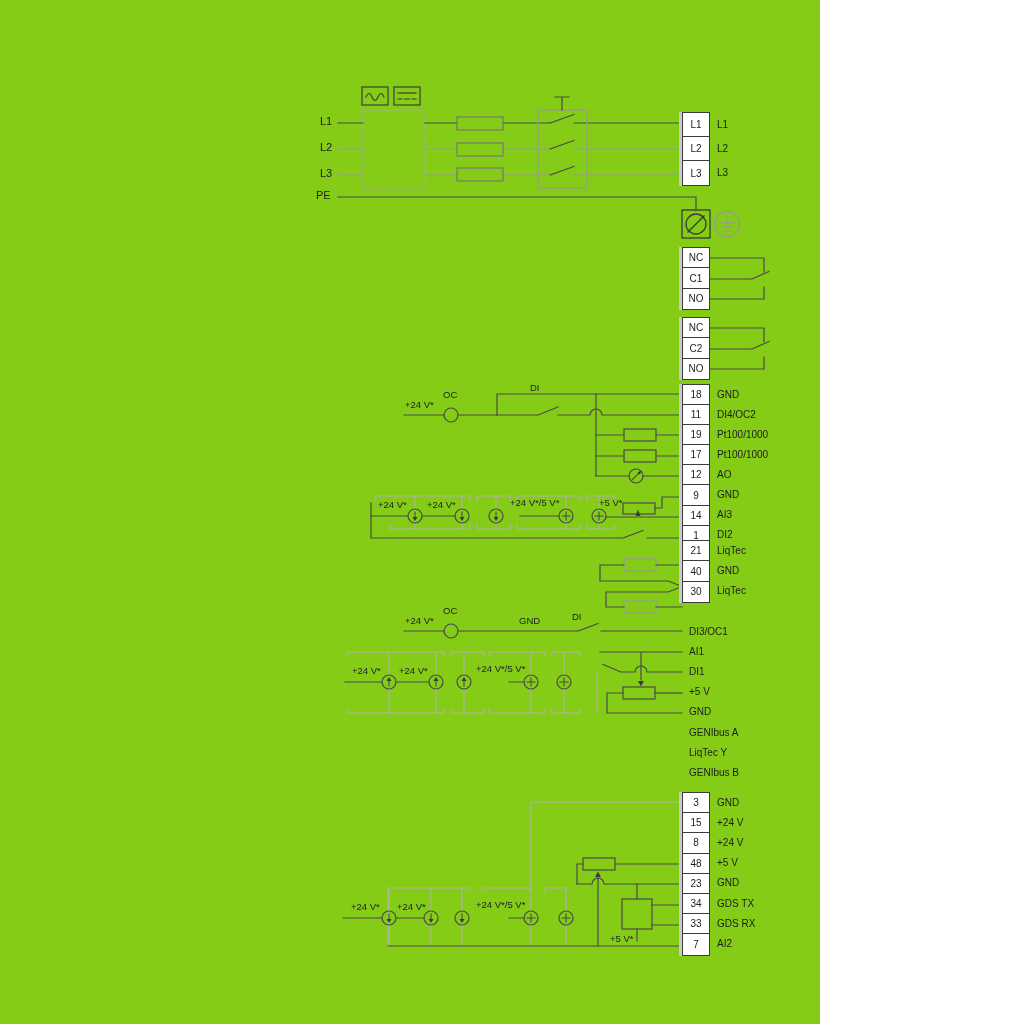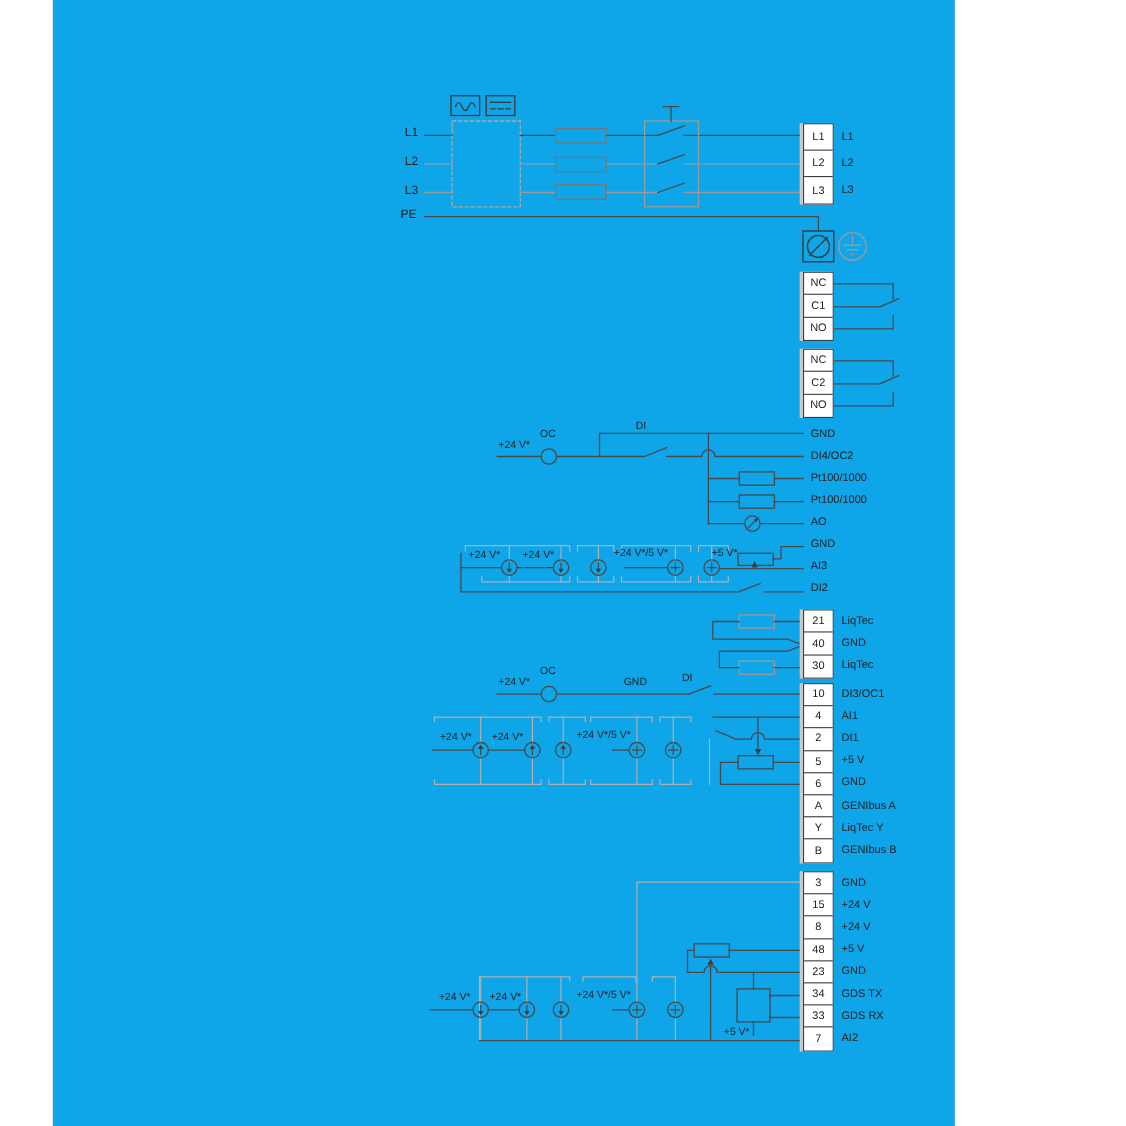--- a/index.html
+++ b/index.html
@@ -1,17 +1,17 @@
 <!DOCTYPE html>
 <html><head>
 <meta charset="utf-8">
 <style>
   html,body{margin:0;padding:0;background:#fff;}
-  #canvas{position:relative;width:820px;height:1024px;background:#0ea5e9;overflow:hidden;
-          font-family:"Liberation Sans", sans-serif;color:#1c1c1c;margin-left:48px;}
+  #canvas{position:relative;width:820px;height:1024px;background:#84cc16;overflow:hidden;
+          font-family:"Liberation Sans", sans-serif;color:#1c1c1c;}
   svg.wires{position:absolute;left:0;top:0;}
   .strip{position:absolute;left:682px;display:flex;align-items:flex-start;}
   .tcol{width:28px;border:1.4px solid #3c3c3c;background:#fff;box-sizing:border-box;
         box-shadow:-3px 0 0 #c9c9c9;}
   .tcol .trow{border-bottom:1px solid #3c3c3c;display:flex;align-items:center;justify-content:center;
         font-size:10px;box-sizing:border-box;}
   .tcol .trow:last-child{border-bottom:none;}
   .lcol{margin-left:7px;}
   .lcol .trow{display:flex;align-items:center;font-size:10px;white-space:nowrap;box-sizing:border-box;}
   .h247 .trow{height:24.1px}
@@ -284,20 +284,46 @@
       <div class="trow">
           <span>C2</span>
         </div>
       <div class="trow">
           <span>NO</span>
         </div>
     </div>
   </div>
 
   <div class="strip h205" style="top:384px">
+    <div class="tcol">
+      <div class="trow">
+          <span>18</span>
+        </div>
+      <div class="trow">
+          <span>11</span>
+        </div>
+      <div class="trow">
+          <span>19</span>
+        </div>
+      <div class="trow">
+          <span>17</span>
+        </div>
+      <div class="trow">
+          <span>12</span>
+        </div>
+      <div class="trow">
+          <span>9</span>
+        </div>
+      <div class="trow">
+          <span>14</span>
+        </div>
+      <div class="trow">
+          <span>1</span>
+        </div>
+    </div>
     <div class="lcol">
       <div class="trow">
           <span>GND</span>
         </div>
       <div class="trow">
           <span>DI4/OC2</span>
         </div>
       <div class="trow">
           <span>Pt100/1000</span>
         </div>
@@ -312,21 +338,21 @@
         </div>
       <div class="trow">
           <span>AI3</span>
         </div>
       <div class="trow">
           <span>DI2</span>
         </div>
     </div>
   </div>
 
-  <div class="strip h21" style="top:554px">
+  <div class="strip h21" style="top:540px">
     <div class="tcol">
       <div class="trow">
           <span>21</span>
         </div>
       <div class="trow">
           <span>40</span>
         </div>
       <div class="trow">
           <span>30</span>
         </div>
@@ -338,46 +364,20 @@
       <div class="trow">
           <span>GND</span>
         </div>
       <div class="trow">
           <span>LiqTec</span>
         </div>
     </div>
   </div>
 
   <div class="strip h206" style="top:621px">
-    <div class="tcol">
-      <div class="trow">
-          <span>10</span>
-        </div>
-      <div class="trow">
-          <span>4</span>
-        </div>
-      <div class="trow">
-          <span>2</span>
-        </div>
-      <div class="trow">
-          <span>5</span>
-        </div>
-      <div class="trow">
-          <span>6</span>
-        </div>
-      <div class="trow">
-          <span>A</span>
-        </div>
-      <div class="trow">
-          <span>Y</span>
-        </div>
-      <div class="trow">
-          <span>B</span>
-        </div>
-    </div>
     <div class="lcol">
       <div class="trow">
           <span>DI3/OC1</span>
         </div>
       <div class="trow">
           <span>AI1</span>
         </div>
       <div class="trow">
           <span>DI1</span>
         </div>

